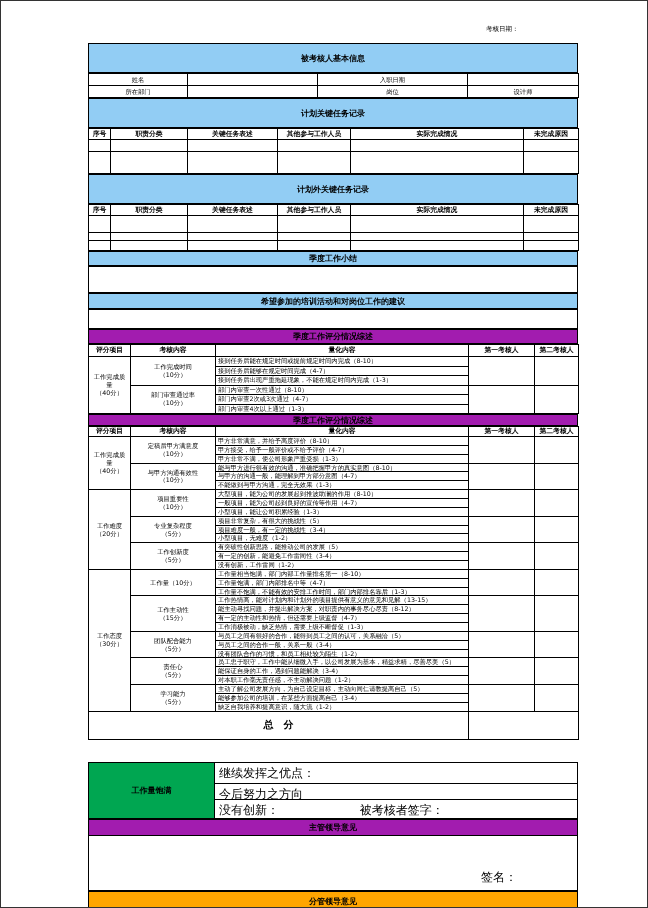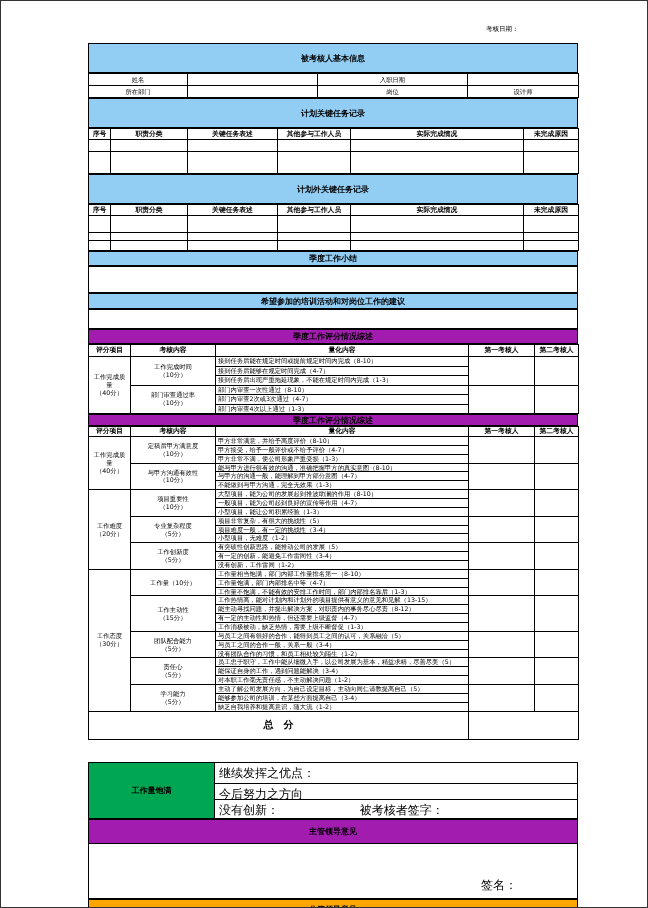--- a/index.html
+++ b/index.html
@@ -421,21 +421,21 @@
       <div class="op-right">
         <div class="op-line" style="height:22px;">继续发挥之优点：</div>
         <div class="op-line" style="height:16px;border-top:none;">今后努力之方向</div>
         <div class="op-line" style="height:19px;border-top:none;">
           <span style="display:inline-block;width:137px;">没有创新：</span>
           <span>被考核者签字：</span>
         </div>
       </div>
     </div>
 
-    <div class="bar green" style="height:25px;">主管领导意见</div>
+    <div class="bar green" style="height:17px;">主管领导意见</div>
     <div class="sign-box" style="height:55px;">
       <span class="sign-label" style="right:60px;bottom:4px;">签名：</span>
     </div>
 
     <div class="bar orange" style="height:22px;">分管领导意见</div>
     <div class="sign-box" style="height:56px;">
       <span class="sign-label" style="right:80px;bottom:8px;">签名：</span>
     </div>
   </div>
 

